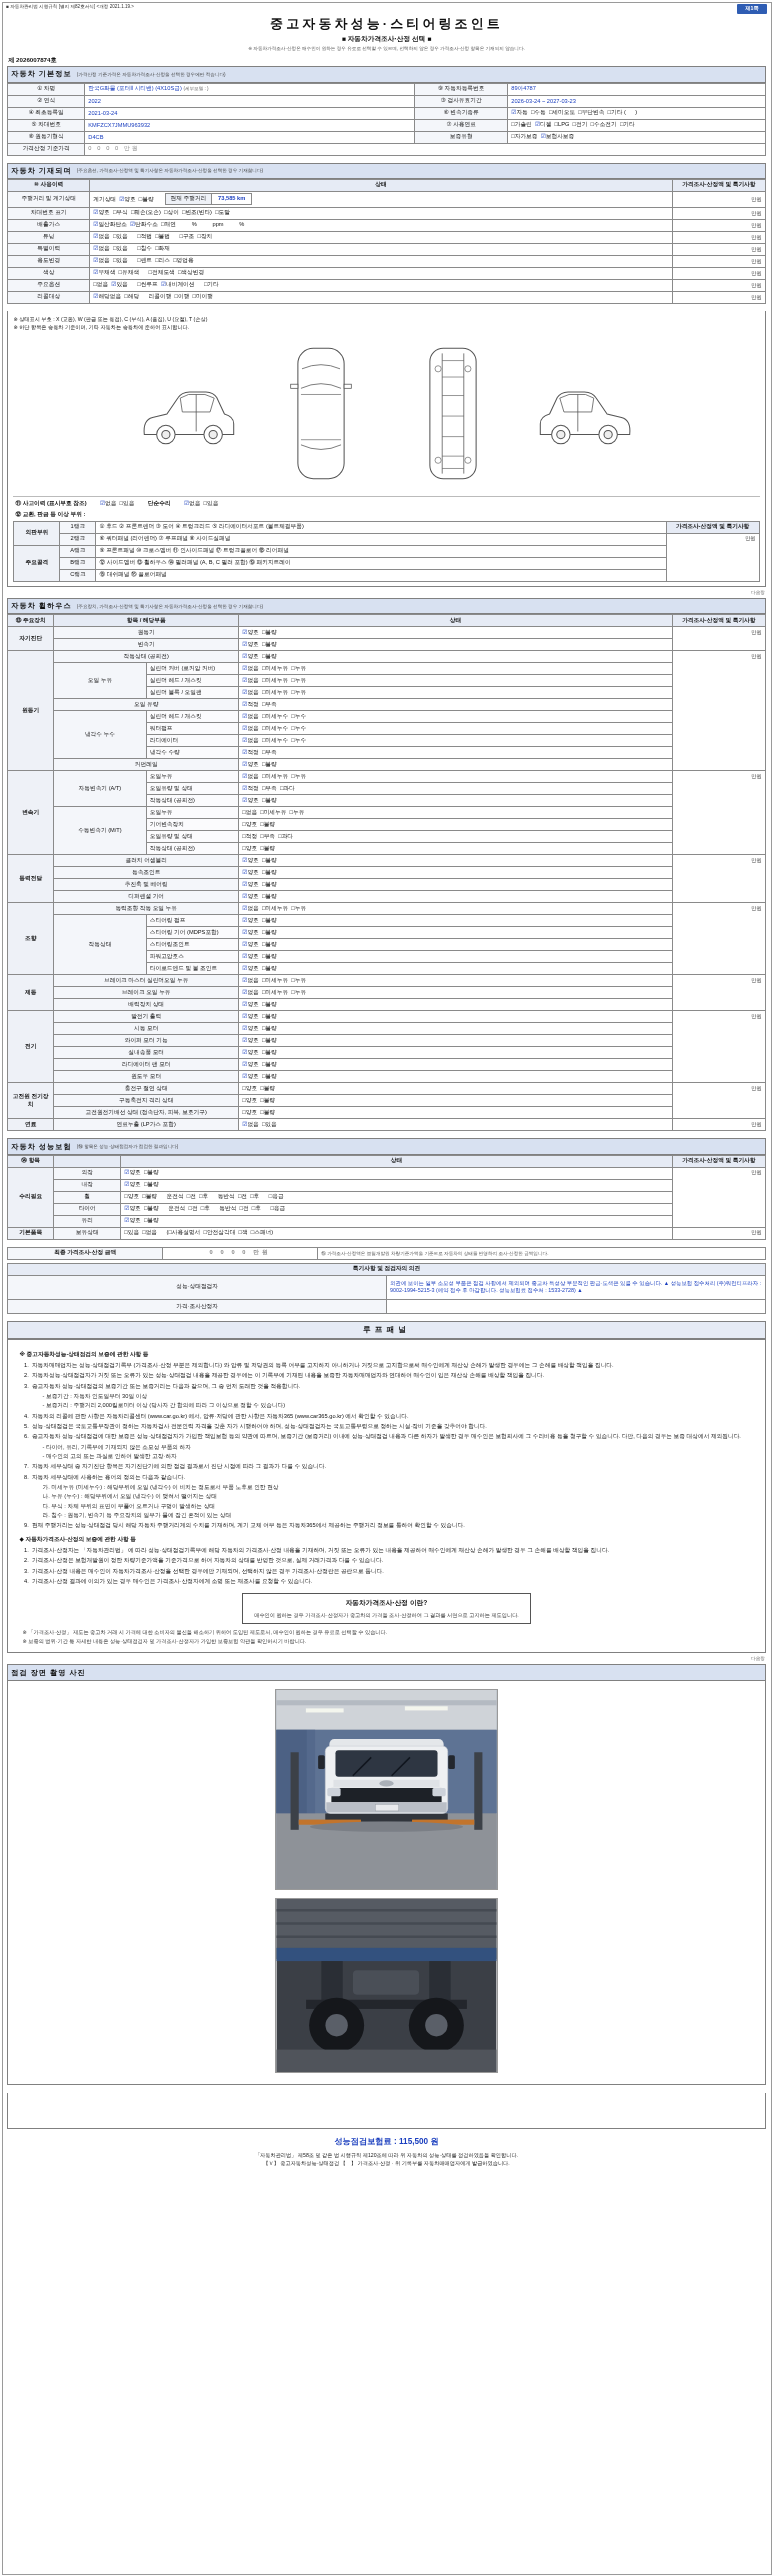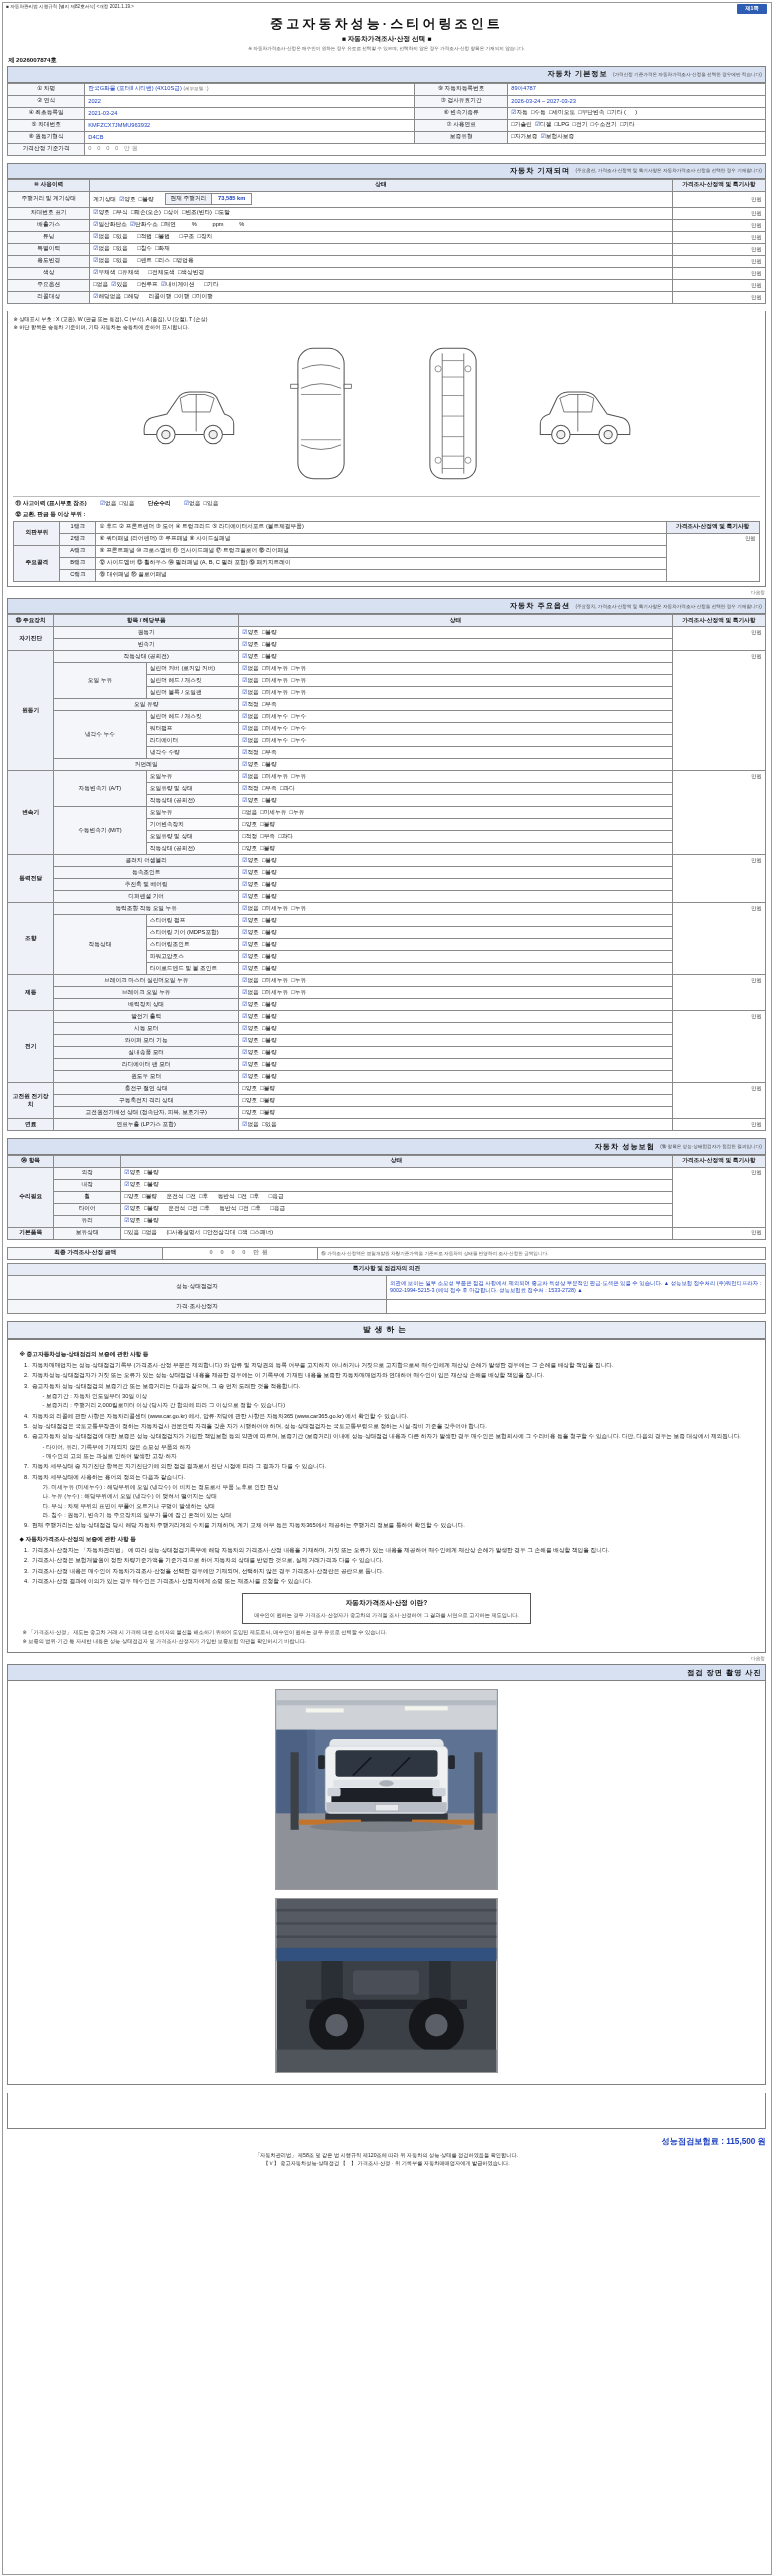--- a/index.html
+++ b/index.html
@@ -6,21 +6,21 @@
   html,body{background:#fff}
   body{width:773px;min-height:2576px;font-family:"Liberation Sans","DejaVu Sans",sans-serif;color:#111;position:relative;overflow:hidden}
   .frame{position:absolute;inset:1.5px;border:0.5px solid #9a9a9a;pointer-events:none}
   .topbar{display:flex;justify-content:space-between;align-items:flex-start;padding:3.6px 6.2px 0 6.2px;font-size:4.6px;color:#333}
   .badge{background:#2f5db3;color:#fff;font-size:5.2px;font-weight:bold;padding:1.5px 8.2px;border-radius:1px}
   .main-title{text-align:center;font-size:13px;font-weight:bold;letter-spacing:3.1px;margin-top:1px}
   .sub-title{text-align:center;font-size:6.7px;font-weight:bold;margin-top:2.6px}
   .head-note{text-align:center;font-size:4.6px;color:#555;margin-top:1.5px}
   .doc-no{font-size:6.2px;font-weight:bold;margin:5.2px 8.2px 1.5px 8.2px}
   .sec{margin:0 7.2px 7.2px 7.2px}
-  .sec-band{display:flex;align-items:center;justify-content:flex-end;gap:5.2px;background:#d8e1f1;border:0.5px solid #808080;padding:2.1px 3.1px;font-weight:bold;font-size:7.2px;letter-spacing:1px}
+  .sec-band{display:flex;align-items:center;justify-content:flex-start;gap:5.2px;background:#d8e1f1;border:0.5px solid #808080;padding:2.1px 3.1px;font-weight:bold;font-size:7.2px;letter-spacing:1px}
   .sec-band .note{font-weight:normal;font-size:4.6px;letter-spacing:0;color:#444}
   table{border-collapse:collapse;width:100%;table-layout:fixed}
   th,td{border:0.5px solid #8a8a8a;font-size:5.7px;padding:1.5px 3.1px;vertical-align:middle;word-break:break-all}
   th{background:#e6ebf5;font-weight:bold;text-align:center}
   td.lab{background:#f4f6fa;text-align:center}
   td.cb{white-space:pre-wrap}
   td.part{background:#fbfbfd}
   td.dev{background:#eef1f7;text-align:center;font-weight:bold}
   td.price{text-align:right;font-size:5.2px;color:#444}
   .on{color:#1b3fbf}
@@ -48,21 +48,21 @@
   .n-no{flex:0 0 9.3px;text-align:right}
   .n-text{flex:1}
   .n-subline{margin:0.5px 0 0.5px 23px;color:#222}
   .n-box{border:0.8px solid #555;width:289px;margin:7.2px auto 4.1px auto;text-align:center;padding:4.1px 6.2px}
   .n-box-title{font-weight:bold;font-size:6.7px}
   .n-box-text{font-size:5.2px;margin-top:2.1px;color:#333}
   .n-post{font-size:5.2px;color:#333;margin:1px 0 0 3.1px}
   .photo-wrap{border:0.5px solid #808080;border-top:none;padding:8.2px 0 11.3px 0;display:flex;flex-direction:column;align-items:center;gap:8.2px}
   .photo{border:0.5px solid #999;display:block}
   .sig-box{border:0.5px solid #808080;border-top:none;height:36px}
-  .premium{text-align:right;margin:7.2px 0 5.2px 0;font-size:8.2px;font-weight:bold;color:#1b3fbf}
+  .premium{text-align:center;margin:7.2px 0 5.2px 0;font-size:8.2px;font-weight:bold;color:#1b3fbf}
   .foot{text-align:center;font-size:5.2px;margin:1.5px 0;color:#222}
   .w150{width:77px}.w180{width:93px}.w640{width:330px}.w90{width:46px}.w130{width:67px}
   .w160{width:82px}.w70{width:36px}.w300{width:155px}
 </style>
 </head>
 <body>
 
 <div class="frame"></div>
 
 <div class="topbar">
@@ -281,21 +281,21 @@
         <td>⑮ 대쉬패널    ⑯ 플로어패널</td>
       </tr>
     </tbody>
       </table>
   </div>
 </div>
 <div class="next">다음장</div>
 
 <div class="sec">
   <div class="sec-band">
-    <span>자동차 주요옵션</span>
+    <span>자동차 휠하우스</span>
     <span class="note">(주요장치, 가격조사·산정액 및 특기사항은 자동차가격조사·산정을 선택한 경우 기재합니다)</span>
   </div>
   <table>
     <thead>
       <tr>
         <th class="w90">⑬ 주요장치</th>
         <th colspan="2" style="width:185px">항목 / 해당부품</th>
         <th>상태</th>
         <th class="w180">가격조사·산정액 및 특기사항</th>
       </tr>
@@ -564,21 +564,21 @@
     </tr>
     <tr>
       <td class="lab w160">가격·조사산정자</td>
       <td style="height:14.4px"></td>
     </tr>
   </tbody>
     </table>
 </div>
 
 <div class="sec">
-  <div class="n-title">발생하는</div>
+  <div class="n-title">루프패널</div>
   <div class="n-wrap">
     <div class="n-sub">※ 중고자동차성능·상태점검의 보증에 관한 사항 등</div>
     <div id="notice-list-1">
         <div class="n-item">
           <span class="n-no">1.</span>
           <span class="n-text">자동차매매업자는 성능·상태점검기록부 (가격조사·산정 부분은 제외합니다) 와 압류 및 저당권의 등록 여부를 고지하지 아니하거나 거짓으로 고지함으로써 매수인에게 재산상 손해가 발생한 경우에는 그 손해를 배상할 책임을 집니다.</span>
         </div>
         <div class="n-item">
           <span class="n-no">2.</span>
           <span class="n-text">자동차성능·상태점검자가 거짓 또는 오류가 있는 성능·상태점검 내용을 제공한 경우에는 이 기록부에 기재된 내용을 보증한 자동차매매업자와 연대하여 매수인이 입은 재산상 손해를 배상할 책임을 집니다.</span>

